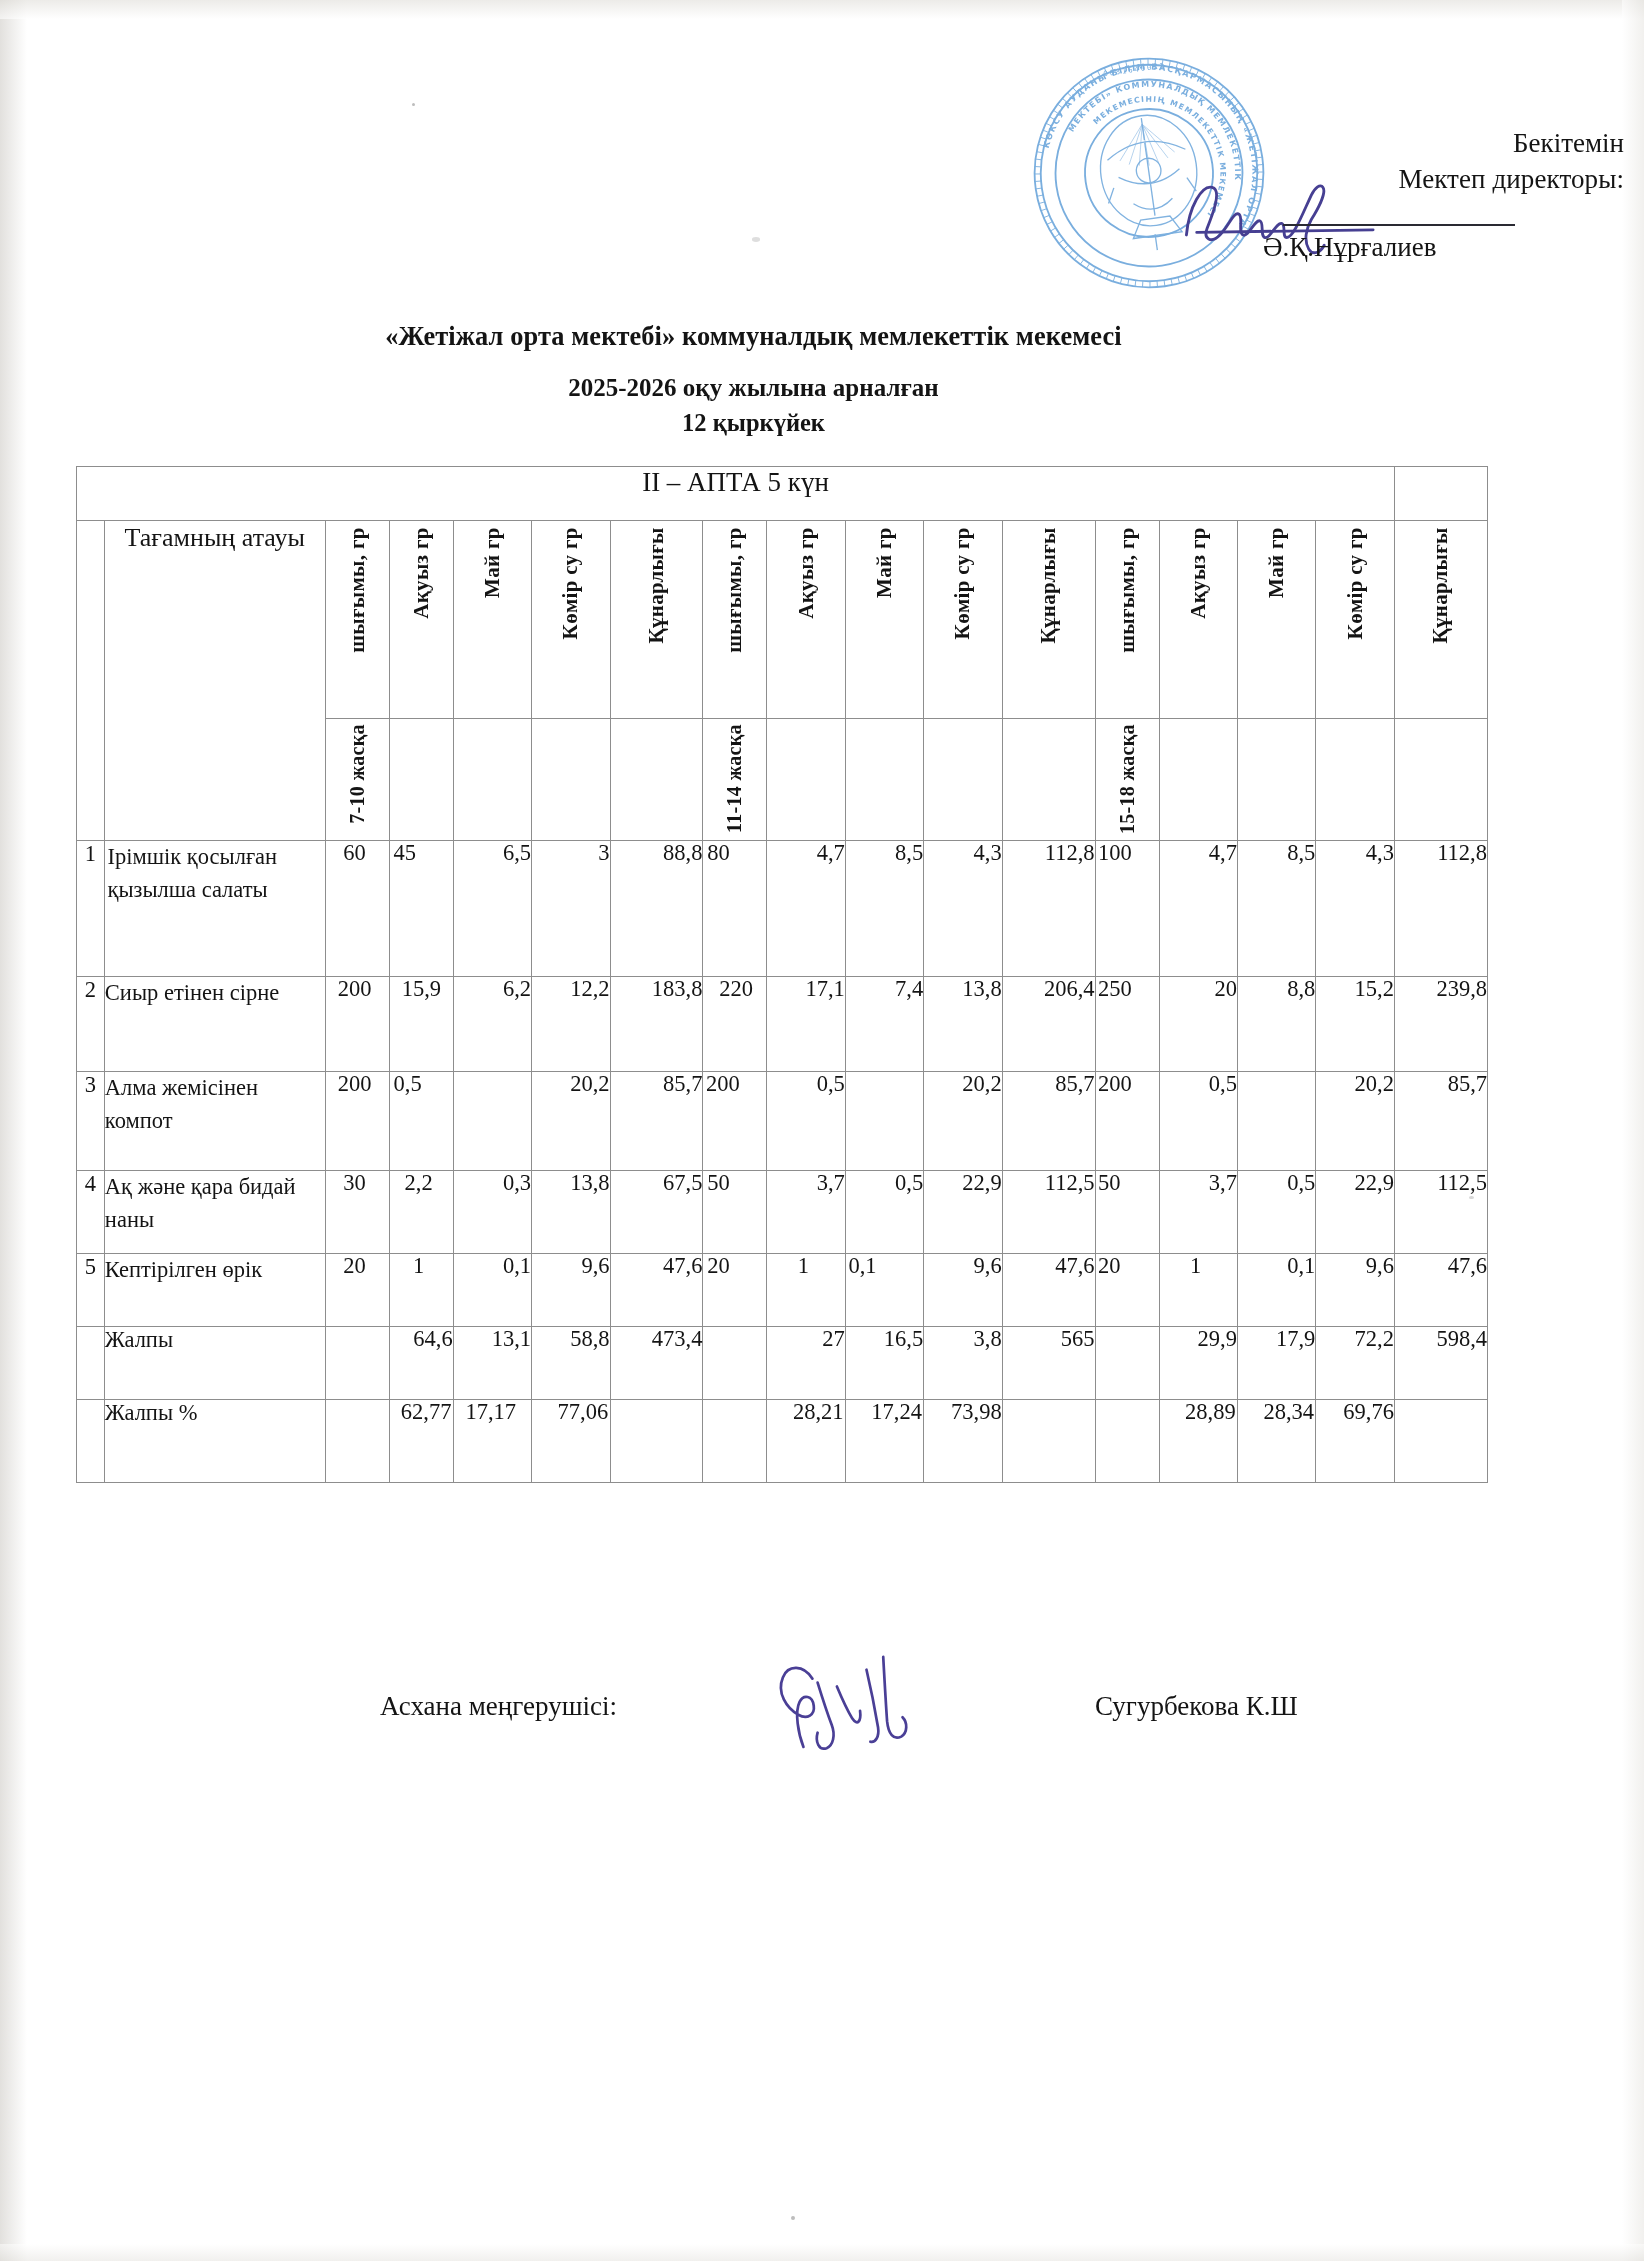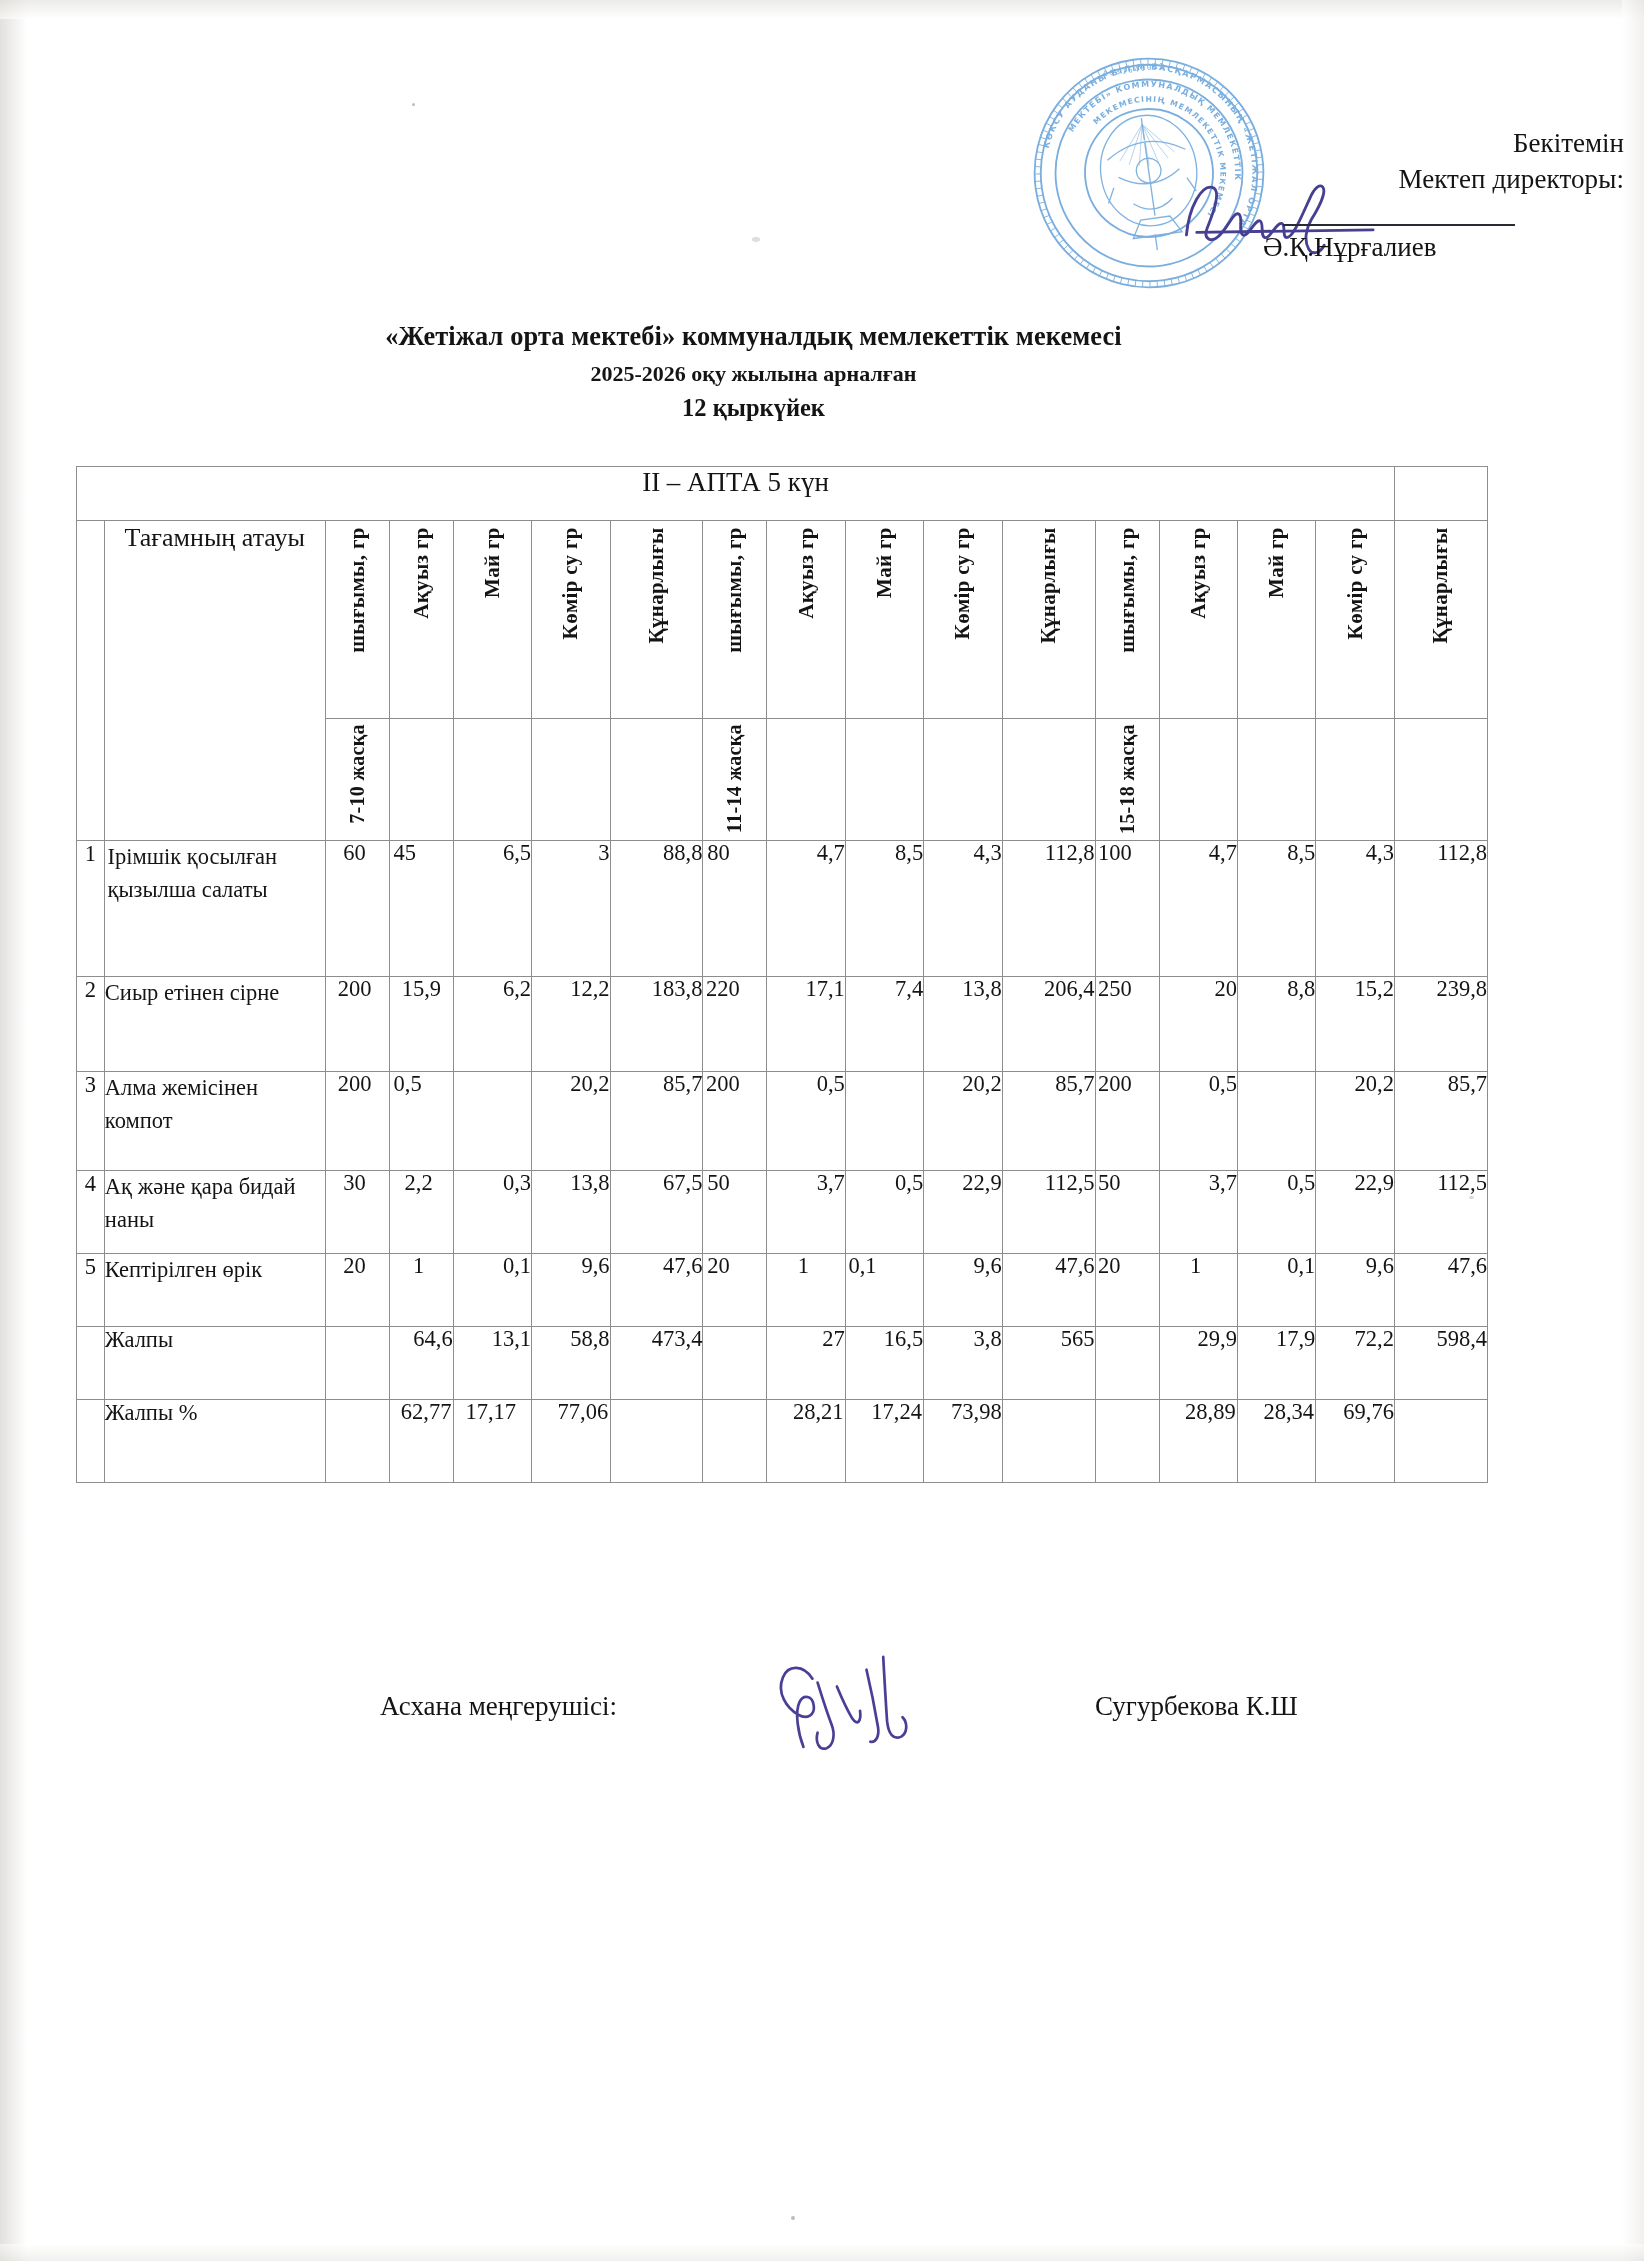--- a/index.html
+++ b/index.html
@@ -55,21 +55,21 @@
   }
   .director-sig svg { width:100%; height:100%; display:block; }
 
   
   .titles {
     position:absolute; left:0; top:321px; width:1507px;
     text-align:center;
     z-index:4;
   }
   .t-org { font-size:26.4px; font-weight:bold; letter-spacing:0.1px; }
-  .t-year { font-size:22px; font-weight:bold; margin-top:9px; }
+  .t-year { font-size:25px; font-weight:bold; margin-top:22px; }
   .t-menu { font-size:26.4px; font-weight:bold; margin-top:7.7px; letter-spacing:1px; }
   .t-date { font-size:24.5px; font-weight:bold; margin-top:7px; }
 
   
   table.menu {
     position:absolute;
     left:76px; top:466px;
     width:1412px;
     border-collapse:collapse;
     font-size:22px;
@@ -466,21 +466,21 @@
     </tr>
 
     <tr class="r2">
       <td class="idx">2</td>
       <td class="dish">Сиыр етінен сірне</td>
       <td class="num ctr">200</td>
       <td class="num" style="text-align:left;padding-left:12px;">15,9</td>
       <td class="num">6,2</td>
       <td class="num">12,2</td>
       <td class="num">183,8</td>
-      <td class="num" style="text-align:left;padding-left:2.6px;">220</td>
+      <td class="num" style="text-align:center;padding-left:2.6px;">220</td>
       <td class="num">17,1</td>
       <td class="num">7,4</td>
       <td class="num">13,8</td>
       <td class="num">206,4</td>
       <td class="num" style="text-align:left;padding-left:2.6px;">250</td>
       <td class="num">20</td>
       <td class="num">8,8</td>
       <td class="num">15,2</td>
       <td class="num">239,8</td>
     </tr>

